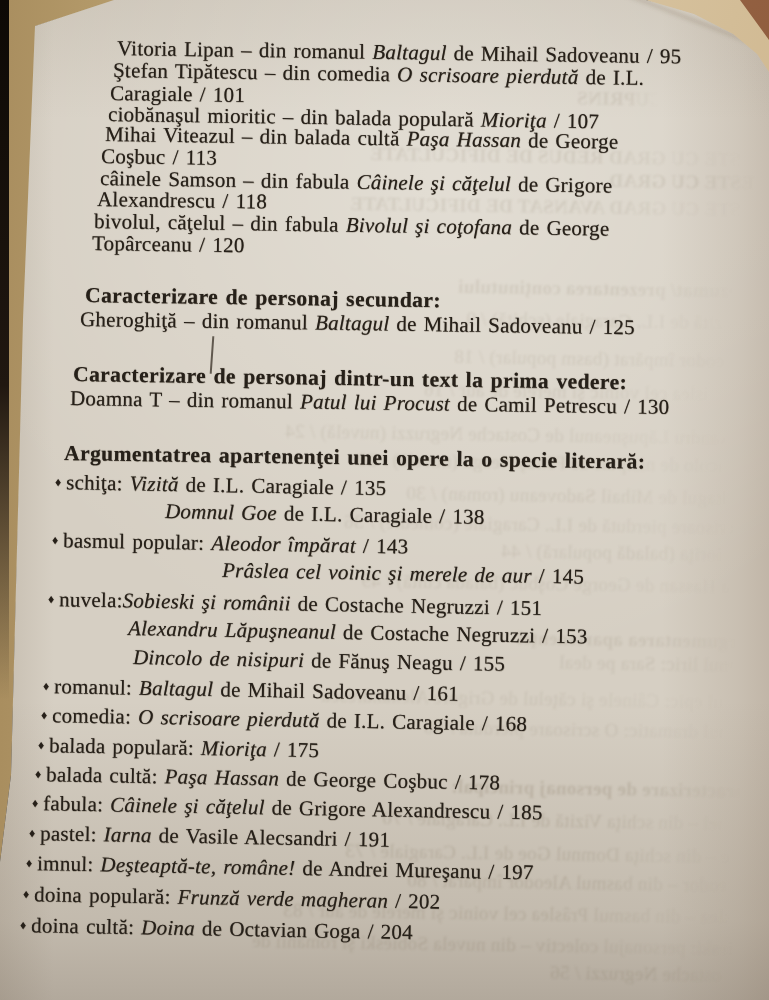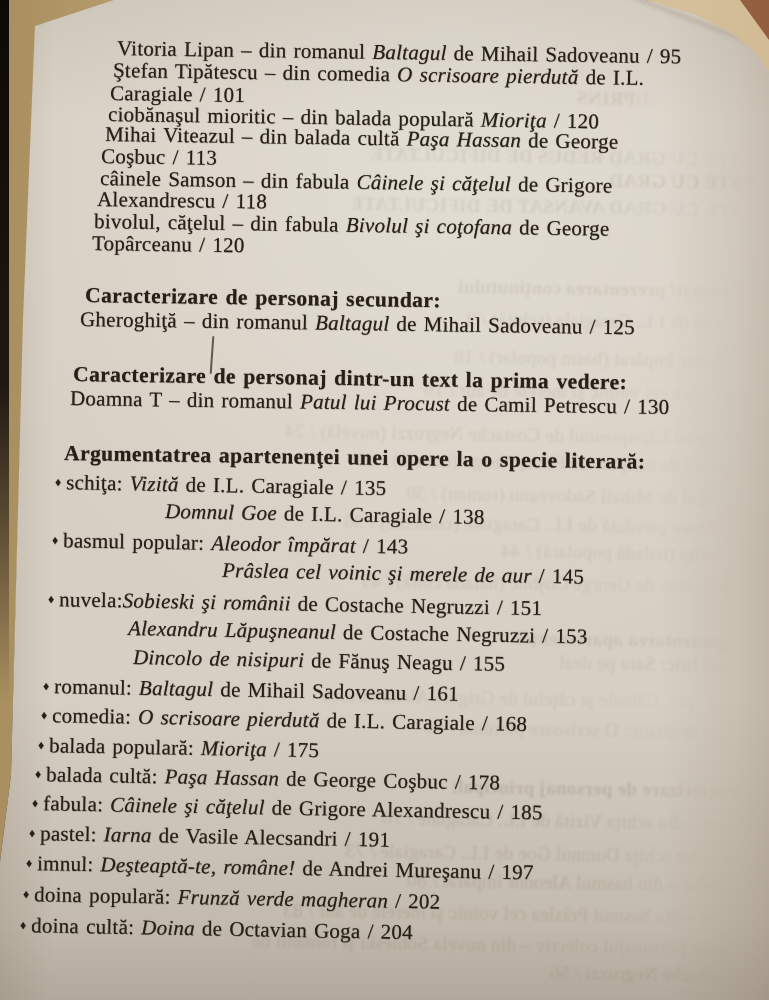--- a/index.html
+++ b/index.html
@@ -94,21 +94,21 @@
         <div class="bln strong" style="top: 843px; right: 15px;">Goe – din schiţa Domnul Goe de I.L. Caragiale / 73</div>
         <div class="bln strong" style="top: 872px; right: 22px;">Aleodor – din basmul Aleodor împărat / 80</div>
         <div class="bln strong" style="top: 903px; right: 12px;">Prâslea – din basmul Prâslea cel voinic şi merele de aur / 83</div>
         <div class="bln strong" style="top: 934px; right: 5px;">Sobieski: personajul colectiv – din nuvela Sobieski şi românii de</div>
         <div class="bln strong" style="top: 963px; right: 35px;">Costache Negruzzi / 56</div>
       </div>
     <div class="toc" id="toc">
         <div class="line entry" style="top: 36px; left: 117px;"><span>Vitoria Lipan – din romanul </span><span class="it">Baltagul</span><span> de Mihail Sadoveanu  / 95</span></div>
         <div class="line entry" style="top: 58px; left: 113px;"><span>Ştefan Tipătescu – din comedia </span><span class="it">O scrisoare pierdută</span><span> de I.L.</span></div>
         <div class="line cont" style="top: 81px; left: 110px;"><span>Caragiale  / 101</span></div>
-        <div class="line entry" style="top: 102px; left: 108px;"><span>ciobănaşul mioritic – din balada populară </span><span class="it">Mioriţa</span><span> /  120</span></div>
+        <div class="line entry" style="top: 102px; left: 108px;"><span>ciobănaşul mioritic – din balada populară </span><span class="it">Mioriţa</span><span> /  107</span></div>
         <div class="line entry" style="top: 122px; left: 105px;"><span>Mihai Viteazul  – din balada cultă </span><span class="it">Paşa Hassan</span><span> de George</span></div>
         <div class="line cont" style="top: 144px; left: 101px;"><span>Coşbuc / 113</span></div>
         <div class="line entry" style="top: 166px; left: 100px;"><span>câinele Samson – din fabula </span><span class="it">Câinele şi căţelul</span><span> de Grigore</span></div>
         <div class="line cont" style="top: 187px; left: 97px;"><span>Alexandrescu / 118</span></div>
         <div class="line entry" style="top: 209px; left: 94px;"><span>bivolul, căţelul – din fabula </span><span class="it">Bivolul şi coţofana</span><span> de George</span></div>
         <div class="line cont" style="top: 231px; left: 92px;"><span>Topârceanu / 120</span></div>
         <div class="line head" style="top: 283px; left: 85px;"><span>Caracterizare de personaj secundar:</span></div>
         <div class="line entry" style="top: 307px; left: 80px;"><span>Gheroghiţă – din romanul </span><span class="it">Baltagul</span><span> de Mihail Sadoveanu  / 125</span></div>
         <div class="line head" style="top: 362px; left: 73px;"><span>Caracterizare de personaj dintr-un text la prima vedere:</span></div>
         <div class="line entry" style="top: 386px; left: 70px;"><span>Doamna T  – din romanul </span><span class="it">Patul lui Procust</span><span> de Camil Petrescu / 130</span></div>

